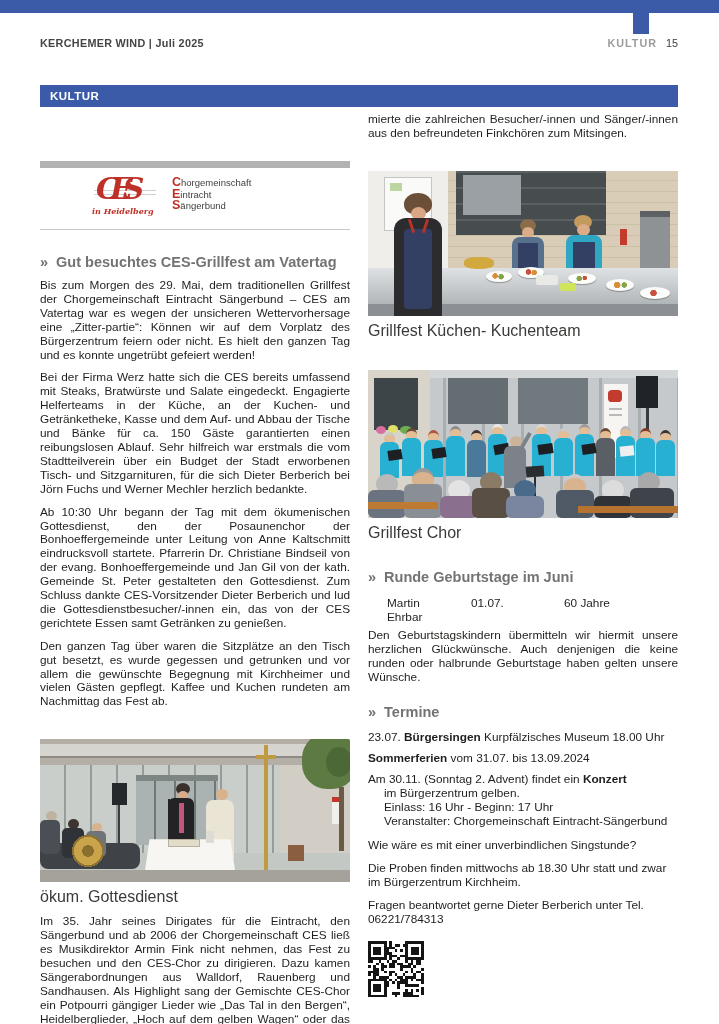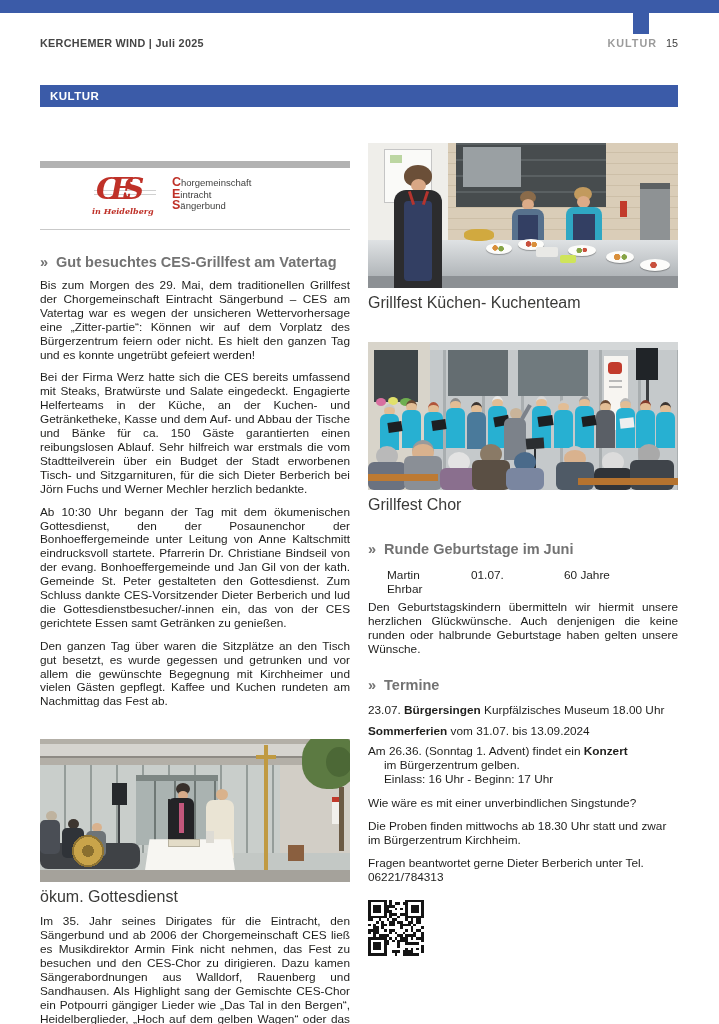--- a/index.html
+++ b/index.html
@@ -143,20 +143,21 @@
       <i style="left:248px;top:106px;width:16px;height:16px;background:#8a5f3f;border-top:5px solid #567а39;"></i>
       <i style="left:0;top:131px;width:310px;height:12px;background:#a5a29b;"></i>
     </div>
     <div class="caption">ökum. Gottesdienst</div>
 
     <p class="para">Im 35. Jahr seines Dirigates für die Eintracht, den Sängerbund und ab 2006 der Chorgemeinschaft CES ließ es Musikdirektor Armin Fink nicht nehmen, das Fest zu besuchen und den CES-Chor zu dirigieren. Dazu kamen Sängerabordnungen aus Walldorf, Rauenberg und Sandhausen. Als Highlight sang der Gemischte CES-Chor ein Potpourri gängiger Lieder wie „Das Tal in den Bergen“, Heidelberglieder, „Hoch auf dem gelben Wagen“ oder das „Sumelied“ und ani-</p>
   </div>
 
   <div class="col-r">
 
+    <p class="para" style="margin-top:0;">mierte die zahlreichen Besucher/-innen und Sänger/-innen aus den befreundeten Finkchören zum Mitsingen.</p>
 
     <div class="photo" style="height:145px;margin-top:30px;background:#d9d0c0;">
       <i style="left:0;top:0;width:80px;height:145px;background:#efeeea;"></i>
       <i style="left:16px;top:6px;width:46px;height:52px;background:#fafaf8;border:1px solid #c5c5c5;"></i>
       <i style="left:22px;top:12px;width:12px;height:8px;background:#bcd6a2;"></i>
       <i style="left:80px;top:0;width:230px;height:97px;background:repeating-linear-gradient(0deg,#dacdb8 0 10px,#cdbfa8 10px 11px);"></i>
       <i style="left:88px;top:0;width:150px;height:64px;background:repeating-linear-gradient(0deg,#474c4e 0 14px,#5a6062 14px 16px);"></i>
       <i style="left:95px;top:4px;width:58px;height:40px;background:#9aa0a3;"></i>
       <i style="left:272px;top:40px;width:30px;height:55px;background:#8e9294;border-top:6px solid #5d6163;"></i>
       <i style="left:252px;top:58px;width:7px;height:16px;background:#c23b2c;"></i>
@@ -272,23 +273,24 @@
     <div class="brow">
       <span class="bn">Martin Ehrbar</span>
       <span class="bd">01.07.</span>
       <span class="ba">60 Jahre</span>
     </div>
     <p class="para" style="margin-top:5px;">Den Geburtstagskindern übermitteln wir hiermit unsere herzlichen Glückwünsche. Auch denjenigen die keine runden oder halbrunde Geburtstage haben gelten unsere Wünsche.</p>
 
     <div class="h2" style="margin-top:20px;"><span class="mk">»</span><span>Termine</span></div>
     <div class="tline" style="margin-top:11px;"><span>23.07. </span><b>Bürgersingen</b><span> Kurpfälzisches Museum 18.00 Uhr</span></div>
     <div class="tline"><b>Sommerferien</b><span> vom 31.07. bis 13.09.2024</span></div>
-    <div class="tline"><span>Am 26.36. (Sonntag 1. Advent) findet ein </span><b>Konzert</b></div>
+    <div class="tline"><span>Am 30.11. (Sonntag 2. Advent) findet ein </span><b>Konzert</b></div>
     <div class="tsub">im Bürgerzentrum gelben.</div>
     <div class="tsub">Einlass: 16 Uhr - Beginn: 17 Uhr</div>
+    <div class="tsub">Veranstalter: Chorgemeinschaft Eintracht-Sängerbund</div>
     <div class="tline tq">Wie wäre es mit einer unverbindlichen Singstunde?</div>
     <p class="para" style="text-align:left;">Die Proben finden mittwochs ab 18.30 Uhr statt und zwar im Bürgerzentrum Kirchheim.</p>
     <p class="para" style="text-align:left;">Fragen beantwortet gerne Dieter Berberich unter Tel. 06221/784313</p>
 
     <div class="inet">
       <div class="qr">
           <i class="d"></i>
           <i class="d"></i>
           <i class="d"></i>
           <i class="d"></i>

